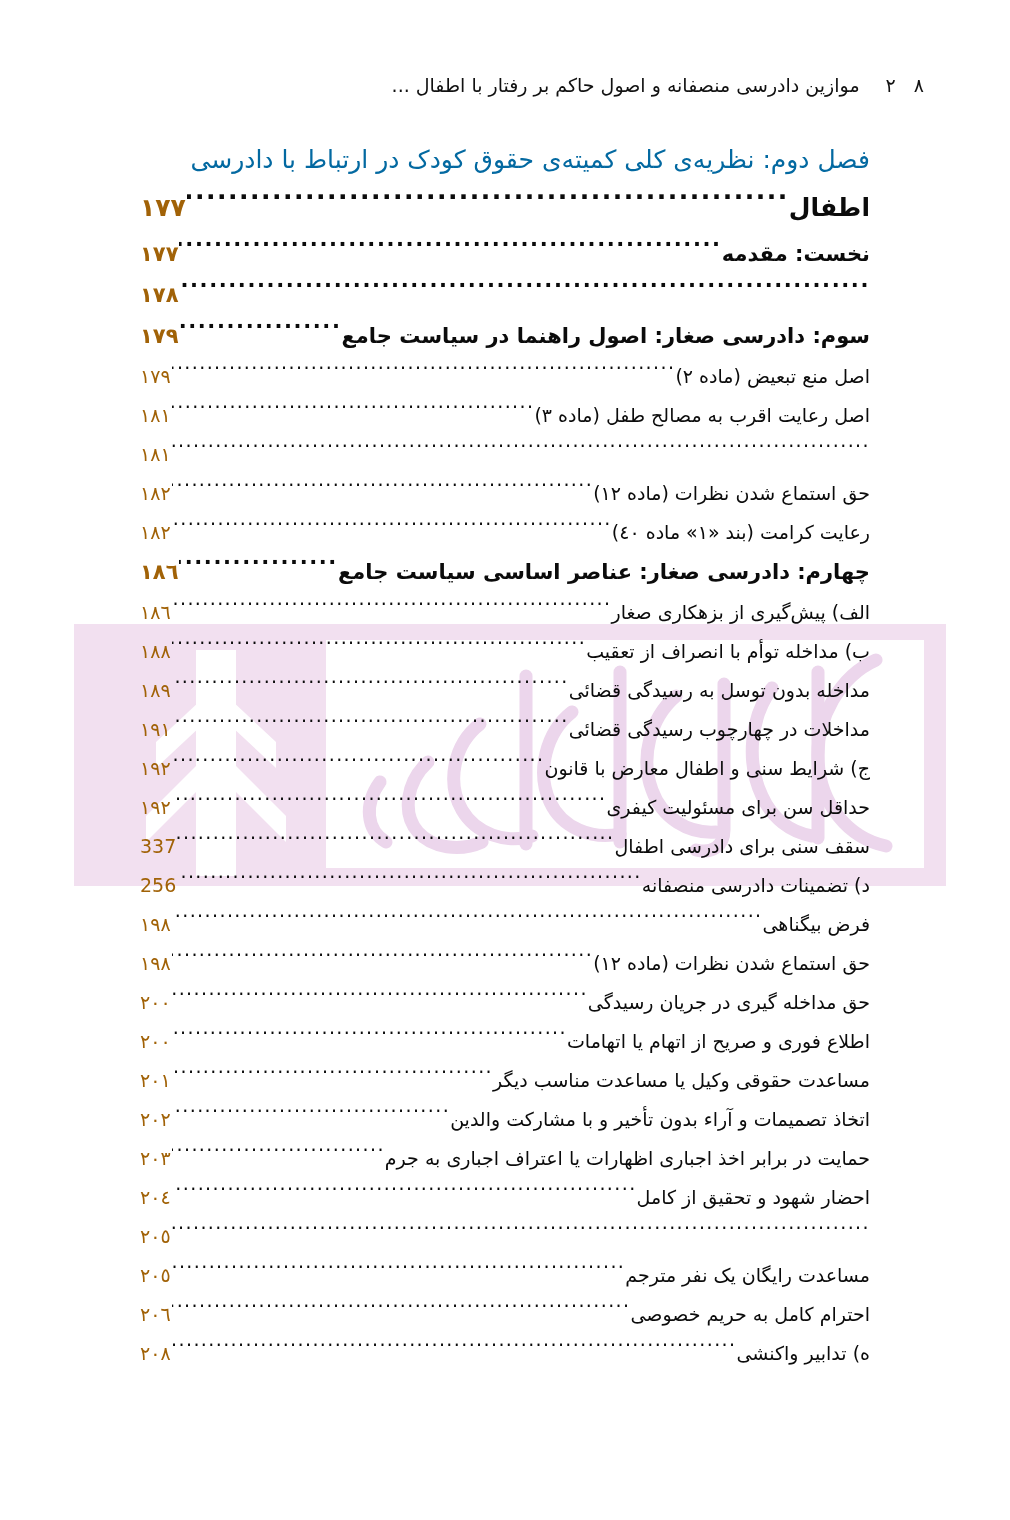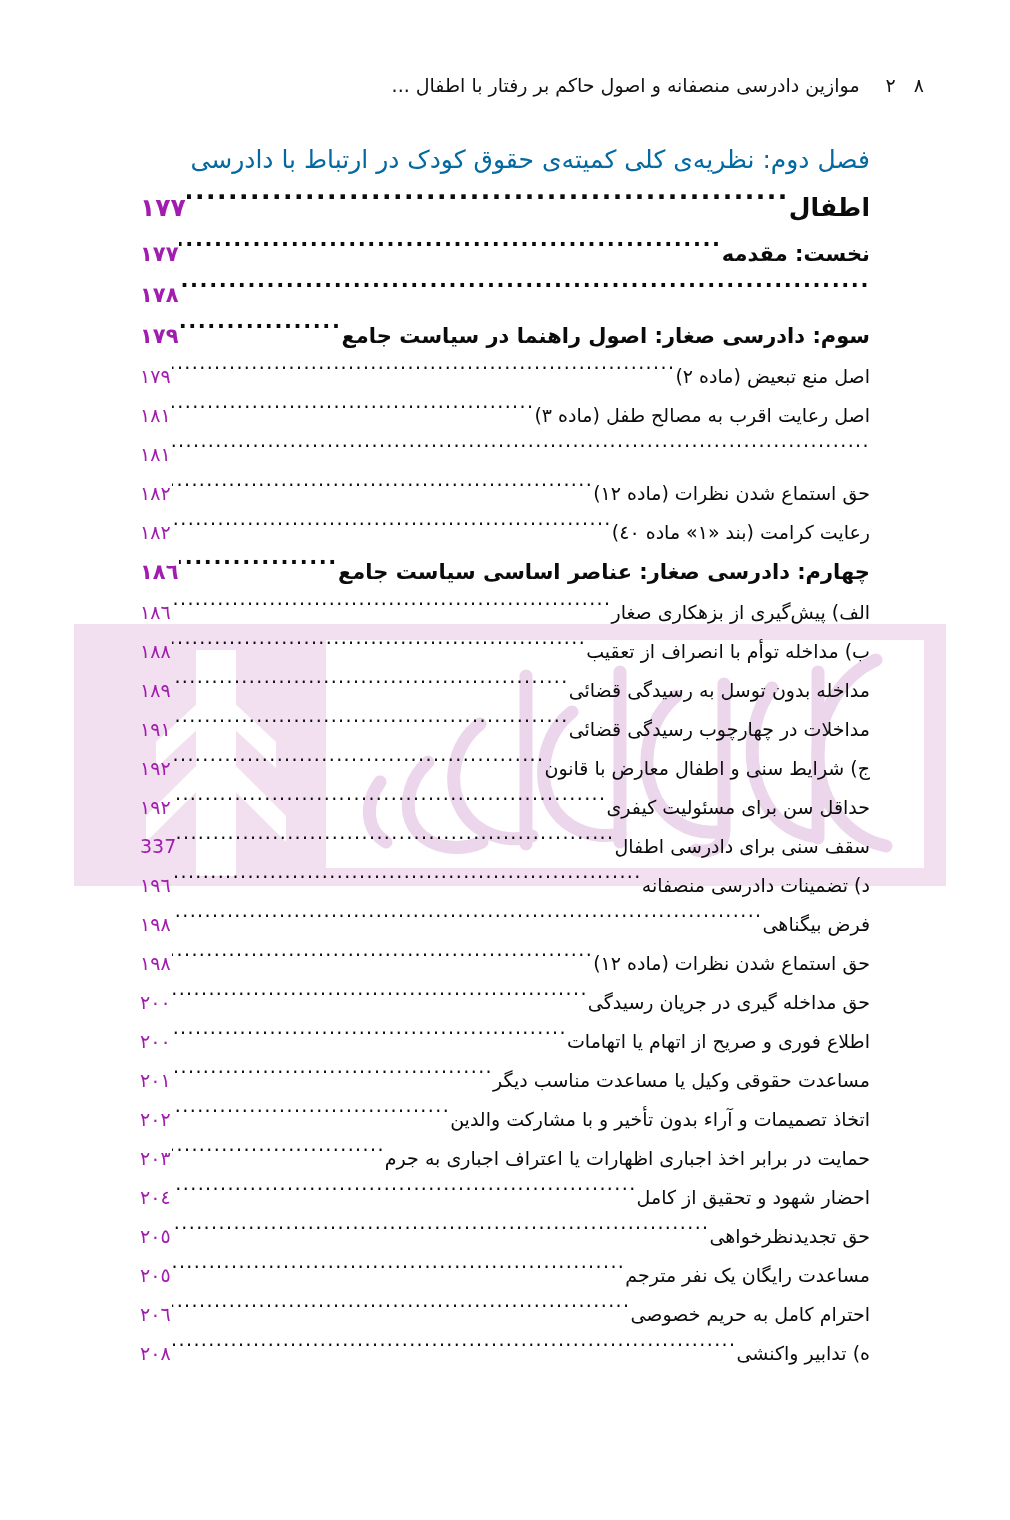--- a/index.html
+++ b/index.html
@@ -124,21 +124,21 @@
     position: absolute;
     right: 0;
     bottom: 0.05em;
     letter-spacing: 1.5px;
     color: #0b0b0b;
     white-space: nowrap;
   }
 
   .toc-page {
     flex: 0 0 auto;
-    color: #a21caf;
+    color: #a16207;
     padding-right: 1px;
     text-align: left;
     direction: rtl;
   }
 
   .chapter-block {
     display: block;
     width: 100%;
     direction: rtl;
     margin-bottom: 2px;
@@ -306,21 +306,21 @@
           <span class="toc-page">١٩٢</span>
         </div>
         <div class="toc-row lvl-entry">
           <span class="toc-label">سقف سنی برای دادرسی اطفال</span>
           <span class="toc-leader"></span>
           <span class="toc-page">337</span>
         </div>
         <div class="toc-row lvl-entry">
           <span class="toc-label">د) تضمینات دادرسی منصفانه</span>
           <span class="toc-leader"></span>
-          <span class="toc-page">١٩٦</span>
+          <span class="toc-page">256</span>
         </div>
         <div class="toc-row lvl-entry">
           <span class="toc-label">فرض بیگناهی</span>
           <span class="toc-leader"></span>
           <span class="toc-page">١٩٨</span>
         </div>
         <div class="toc-row lvl-entry">
           <span class="toc-label">حق استماع شدن نظرات (ماده ١٢)</span>
           <span class="toc-leader"></span>
           <span class="toc-page">١٩٨</span>
@@ -349,21 +349,20 @@
           <span class="toc-label">حمایت در برابر اخذ اجباری اظهارات یا اعتراف اجباری به جرم</span>
           <span class="toc-leader"></span>
           <span class="toc-page">٢٠٣</span>
         </div>
         <div class="toc-row lvl-entry">
           <span class="toc-label">احضار شهود و تحقیق از کامل</span>
           <span class="toc-leader"></span>
           <span class="toc-page">٢٠٤</span>
         </div>
         <div class="toc-row lvl-entry">
-          <span class="toc-label">حق تجدیدنظرخواهی</span>
           <span class="toc-leader"></span>
           <span class="toc-page">٢٠٥</span>
         </div>
         <div class="toc-row lvl-entry">
           <span class="toc-label">مساعدت رایگان یک نفر مترجم</span>
           <span class="toc-leader"></span>
           <span class="toc-page">٢٠٥</span>
         </div>
         <div class="toc-row lvl-entry">
           <span class="toc-label">احترام کامل به حریم خصوصی</span>

